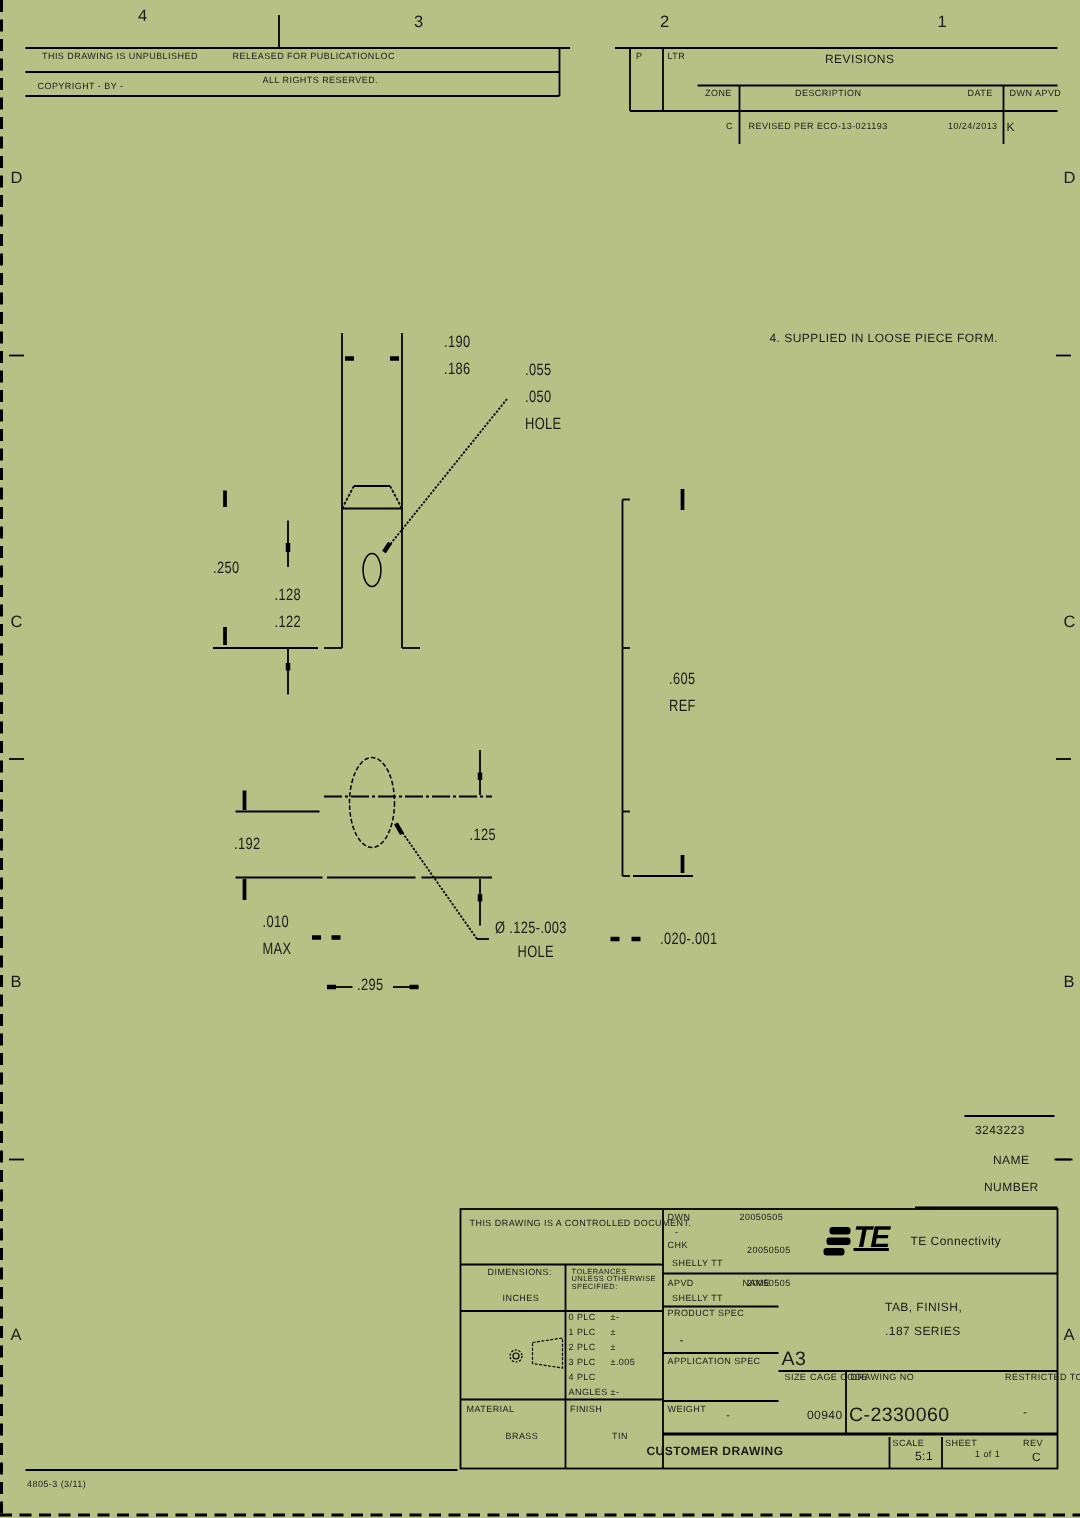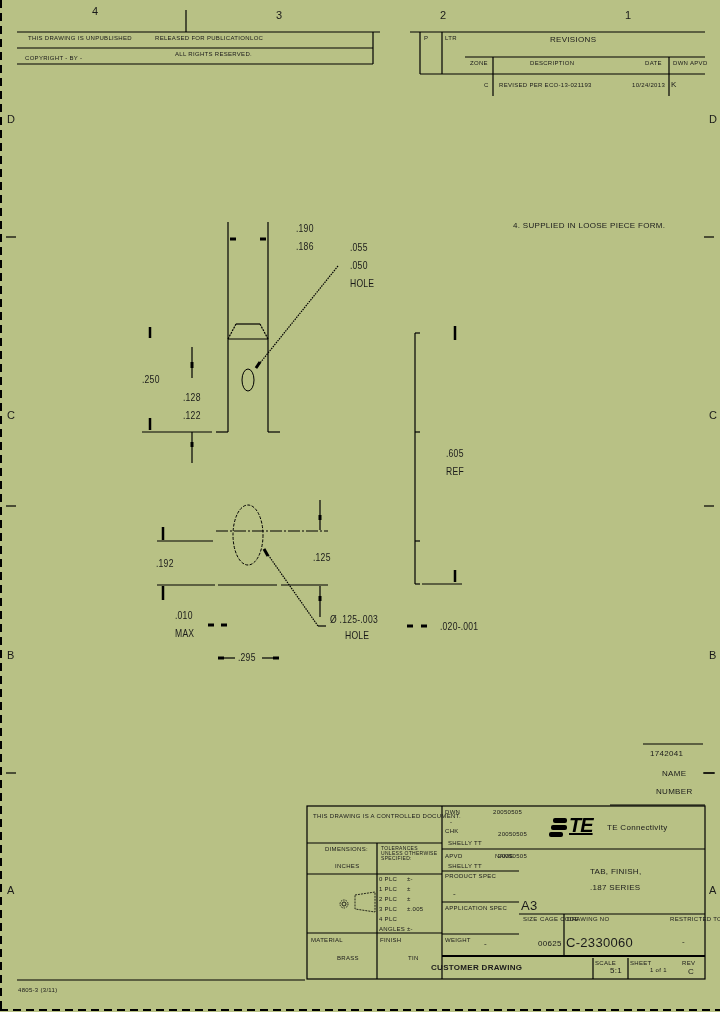--- a/index.html
+++ b/index.html
@@ -186,21 +186,21 @@
 <div class="t dim" style="left:313px;top:552px;">.125</div>
 <div class="t dim" style="left:175px;top:610px;">.010</div>
 <div class="t dim" style="left:175px;top:628px;">MAX</div>
 <div class="t dim" style="left:330px;top:614px;">Ø .125-.003</div>
 <div class="t dim" style="left:345px;top:630px;">HOLE</div>
 <div class="t dim" style="left:440px;top:621px;">.020-.001</div>
 <div class="t dim" style="left:238px;top:652px;">.295</div>
 
 <div class="t sm" style="left:513px;top:222px;">4. SUPPLIED IN LOOSE PIECE FORM.</div>
 
-<div class="t sm" style="left:650px;top:750px;">1742041</div>
+<div class="t sm" style="left:650px;top:750px;">3243223</div>
 <div class="t sm" style="left:662px;top:770px;">NAME</div>
 <div class="t sm" style="left:656px;top:788px;">NUMBER</div>
 
 <div class="t xs" style="left:313px;top:813px;">THIS DRAWING IS A CONTROLLED DOCUMENT.</div>
 <div class="t xs" style="left:325px;top:846px;">DIMENSIONS:</div>
 <div class="t xs" style="left:335px;top:863px;">INCHES</div>
 <div class="t xs" style="left:381px;top:846px;font-size:5px;white-space:normal;width:58px;">TOLERANCES UNLESS OTHERWISE SPECIFIED:</div>
 <div style="position:absolute;left:379px;top:876px;width:60px;">
   <div class="t xs" style="left:0;top:0;">0 PLC</div>
   <div class="t xs" style="left:28px;top:0;">±-</div>
@@ -239,21 +239,21 @@
 <div class="logo" style="left:569px;top:814px;">TE</div>
 <div class="t sm" style="left:607px;top:824px;text-align:right;">TE Connectivity</div>
 <div class="t xs" style="left:495px;top:853px;">NAME</div>
 <div class="t sm" style="left:590px;top:868px;">TAB, FINISH,</div>
 <div class="t sm" style="left:590px;top:884px;">.187 SERIES</div>
 <div class="t xs" style="left:523px;top:916px;">SIZE</div>
 <div class="t xs" style="left:540px;top:916px;">CAGE CODE</div>
 <div class="t xs" style="left:567px;top:916px;">DRAWING NO</div>
 <div class="t xs" style="left:670px;top:916px;">RESTRICTED TO</div>
 <div class="t lg" style="left:521px;top:899px;">A3</div>
-<div class="t sm" style="left:538px;top:940px;">00625</div>
+<div class="t sm" style="left:538px;top:940px;">00940</div>
 <div class="t lg" style="left:566px;top:936px;">C-2330060</div>
 <div class="t sm" style="left:682px;top:938px;">-</div>
 <div class="t xs" style="left:595px;top:960px;">SCALE</div>
 <div class="t sm" style="left:610px;top:967px;">5:1</div>
 <div class="t xs" style="left:630px;top:960px;">SHEET</div>
 <div class="t xs" style="left:650px;top:967px;">1 of 1</div>
 <div class="t xs" style="left:682px;top:960px;">REV</div>
 <div class="t sm" style="left:688px;top:968px;">C</div>
 
 <div class="t xs" style="left:18px;top:987px;">4805-3 (3/11)</div>

